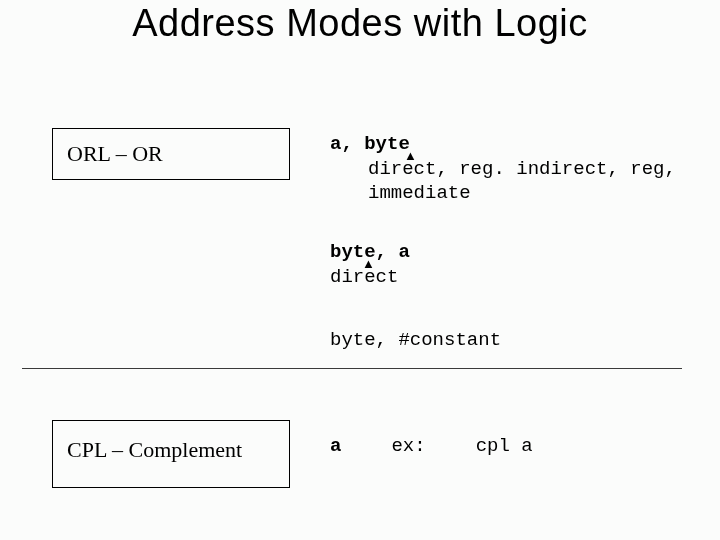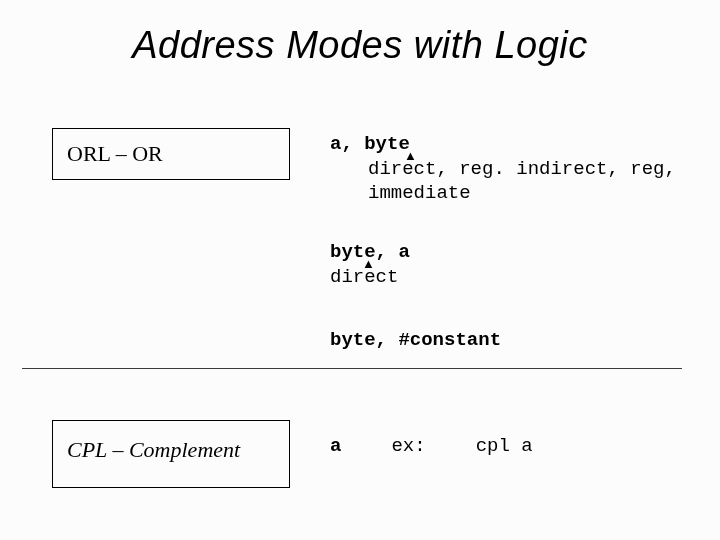--- a/index.html
+++ b/index.html
@@ -9,23 +9,22 @@
     height: 540px;
     background: #fbfcfb;
     font-family: "Times New Roman", serif;
     position: relative;
   }
   .title {
     font-family: "Comic Sans MS", cursive, sans-serif;
     font-size: 38px;
     color: #000;
     text-align: center;
-    padding-top: 24px;
+    padding-top: 2px;
     letter-spacing: 0.5px;
-    font-style: italic;
   }
   .box {
     border: 1px solid #000;
     position: absolute;
     padding: 10px 14px 10px 14px;
     font-size: 22px;
     line-height: 1.35;
     color: #000;
     background: transparent;
   }
@@ -33,33 +32,32 @@
     left: 52px;
     top: 128px;
     width: 208px;
   }
   .box2 {
     left: 52px;
     top: 420px;
     width: 208px;
     padding-top: 14px;
     padding-bottom: 22px;
-    font-style: italic;
   }
   .right {
     position: absolute;
     left: 330px;
     font-family: "Courier New", monospace;
     font-size: 19px;
     color: #000;
     line-height: 1.3;
   }
   .r1 { top: 132px; }
   .r2 { top: 240px; }
-  .r3 { top: 328px; font-weight: bold; }
+  .r3 { top: 328px; font-weight: normal; }
   .r4 { top: 434px; }
   .bold { font-weight: bold; }
   .indent { padding-left: 38px; display: block; }
   .hr {
     position: absolute;
     top: 368px;
     left: 22px;
     width: 660px;
     height: 1px;
     background: #3a3a3a;

